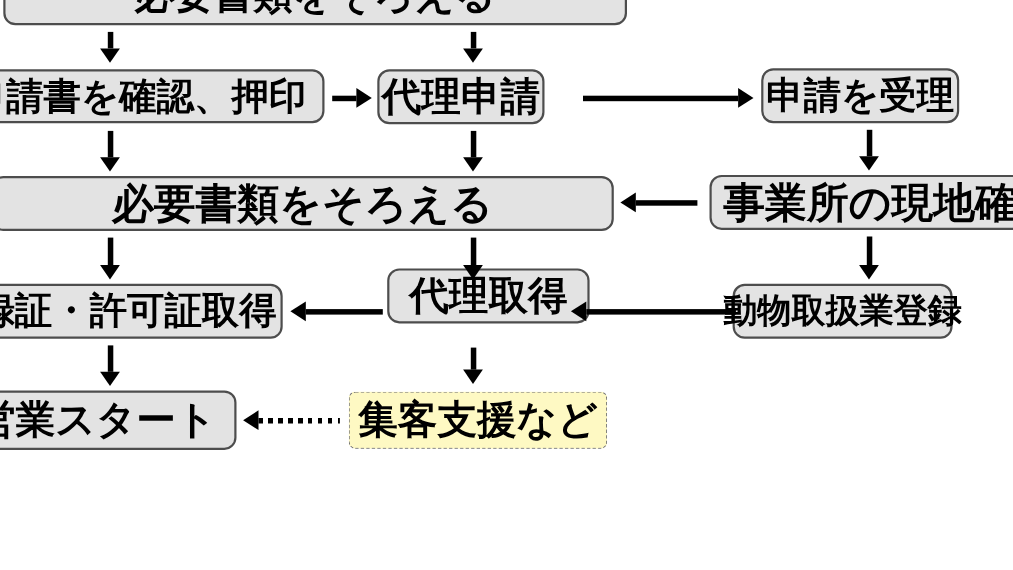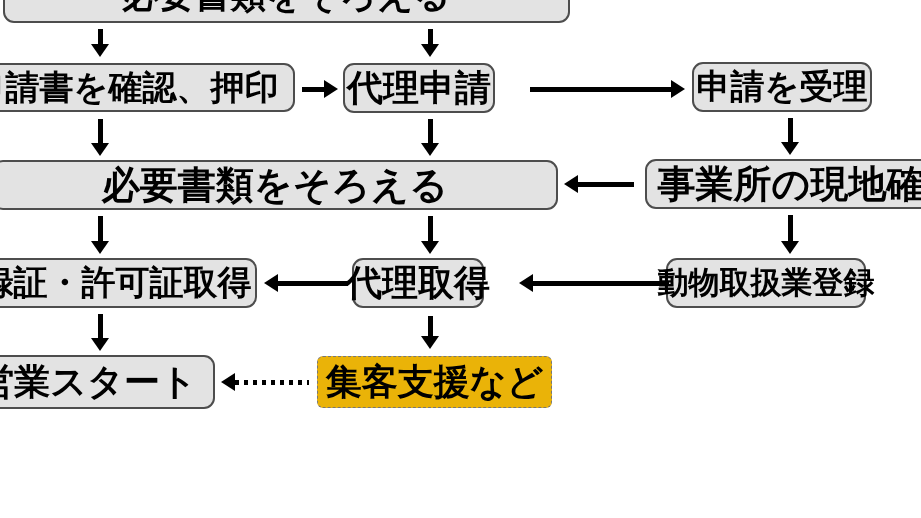--- a/index.html
+++ b/index.html
@@ -5,21 +5,21 @@
   html,body{margin:0;padding:0;background:#fff;}
   .canvas{
     position:relative;width:921px;height:518px;overflow:hidden;background:#ffffff;
     font-family:"DejaVu Sans",sans-serif;
   }
   .node{
     position:absolute;background:#e3e3e3;border:2.5px solid #4d4d4d;border-radius:11px;
     display:flex;align-items:center;justify-content:center;
     color:#000;font-weight:700;white-space:nowrap;box-sizing:border-box;
   }
-  .node.dashed{border:1.5px dashed #777;background:#eab308;border-radius:6px;align-items:center;}
+  .node.dashed{border:1.5px dashed #777;background:#fef9c3;border-radius:6px;align-items:center;}
   .fs31{font-size:31px}.fs34{font-size:34px}.fs36{font-size:36px}.fs38{font-size:38px}
   
   .varrow{position:absolute;width:18px;display:flex;flex-direction:column;align-items:center;}
   .varrow .shaft{width:5px;flex:1;background:#000;}
   .varrow .vhead{width:0;height:0;border-left:9px solid transparent;border-right:9px solid transparent;border-top:13px solid #000;}
   
   .harrow{position:absolute;height:18px;display:flex;flex-direction:row;align-items:center;}
   .harrow .hshaft{height:5px;flex:1;background:#000;}
   .harrow .hshaft.dotted{background:repeating-linear-gradient(90deg,#000 0 4px,transparent 4px 9px);}
   .harrow .hhead-right{width:0;height:0;border-top:9px solid transparent;border-bottom:9px solid transparent;border-left:14px solid #000;}
@@ -47,21 +47,21 @@
   <div class="node fs38" style="left:-8px;top:160px;width:566px;height:50px">
     <span>必要書類をそろえる</span>
   </div>
   <div class="node fs38" style="left:645px;top:159px;width:330px;height:50px">
     <span>事業所の現地確認</span>
   </div>
 
   <div class="node fs34" style="left:-60px;top:258px;width:317px;height:50px">
     <span>登録証・許可証取得</span>
   </div>
-  <div class="node fs36" style="left:352px;top:258px;width:132px;height:50px">
+  <div class="node fs36" style="left:352px;top:244px;width:184px;height:50px">
     <span>代理取得</span>
   </div>
   <div class="node fs31" style="left:666px;top:258px;width:200px;height:50px">
     <span>動物取扱業登録</span>
   </div>
 
   <div class="node fs36" style="left:-40px;top:355px;width:255px;height:54px">
     <span>営業スタート</span>
   </div>
   <div class="node dashed fs36" style="left:317px;top:356px;width:235px;height:52px">

